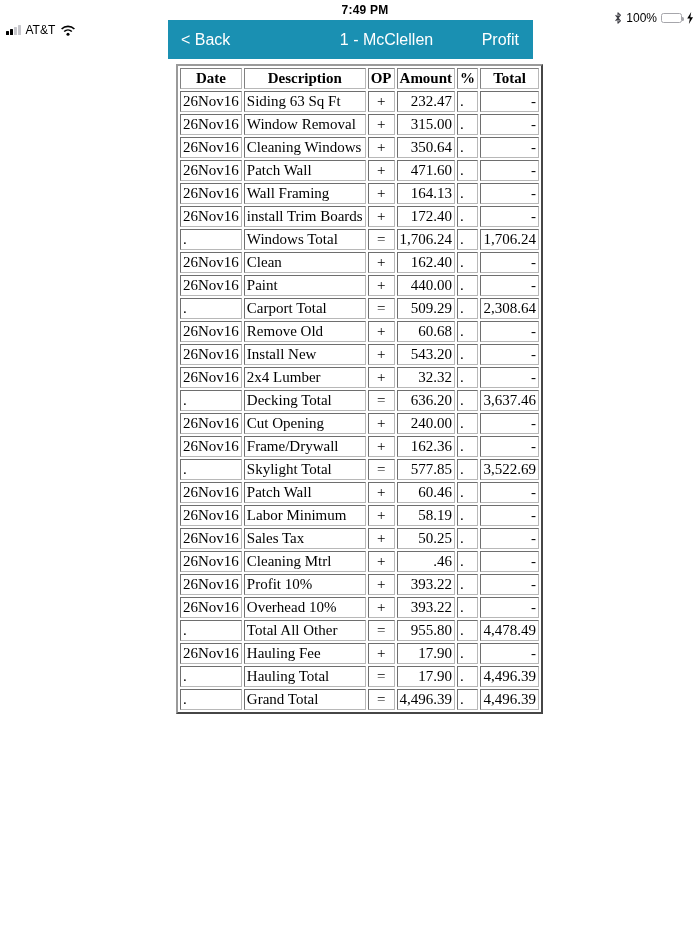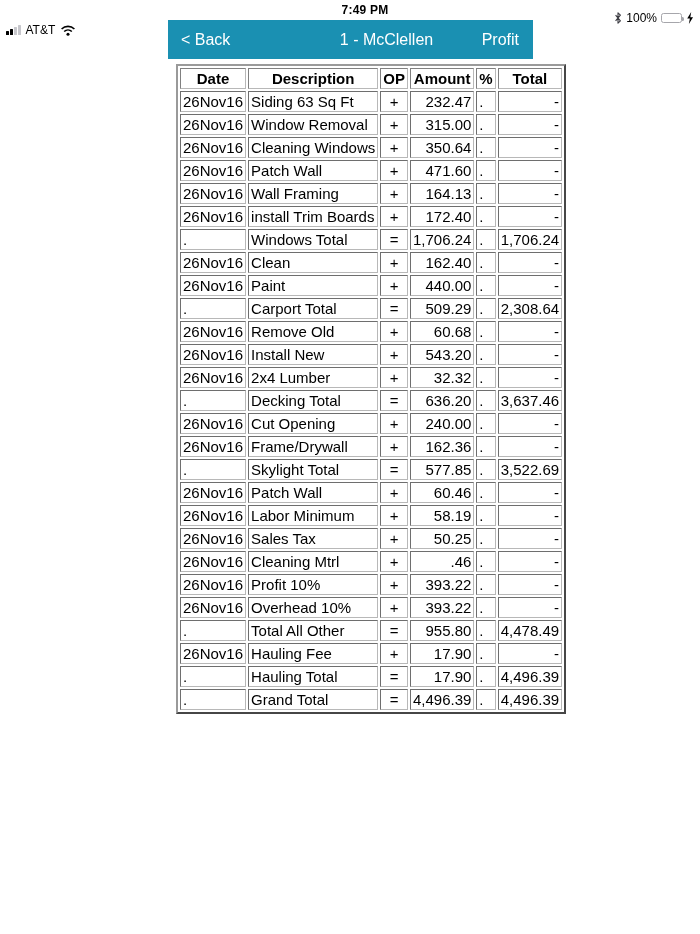--- a/index.html
+++ b/index.html
@@ -61,21 +61,21 @@
   .nav-back  { position: absolute; left: 13px;  cursor: pointer; }
   .nav-title { position: absolute; left: 0; width: 100%; text-align: center; margin-left: 36px; }
   .nav-email { position: absolute; right: 14px; cursor: pointer; }
 
   
   .sheet-table {
     position: absolute; left: 176px; top: 64px;
     border-collapse: separate; border-spacing: 2px;
     border: 2px outset #9a9a9a;
     background: #ffffff;
-    font-family: Liberation Sans, sans-serif;
+    font-family: Liberation Serif, serif;
     font-size: 15px;
   }
   .sheet-table th, .sheet-table td {
     border: 1px solid #808080;
     border-top-color: #6e6e6e; border-left-color: #6e6e6e;
     border-bottom-color: #b8b8b8; border-right-color: #b8b8b8;
     height: 19px; line-height: 19px;
     padding: 0 2px;
     white-space: nowrap;
     background: #ffffff;

